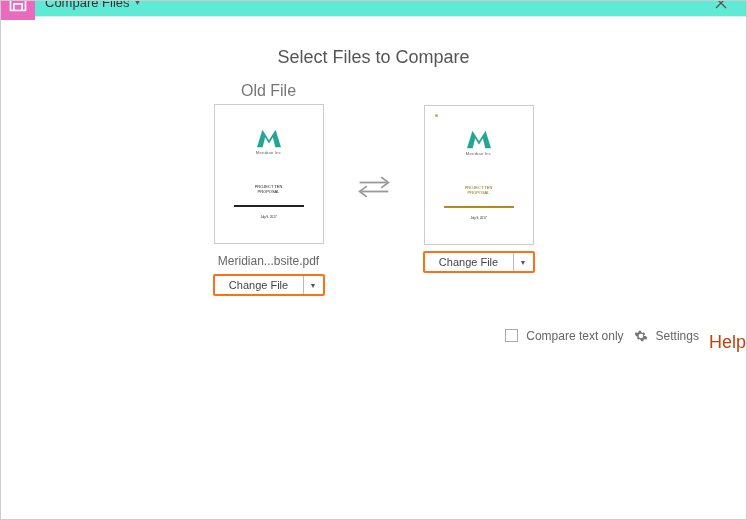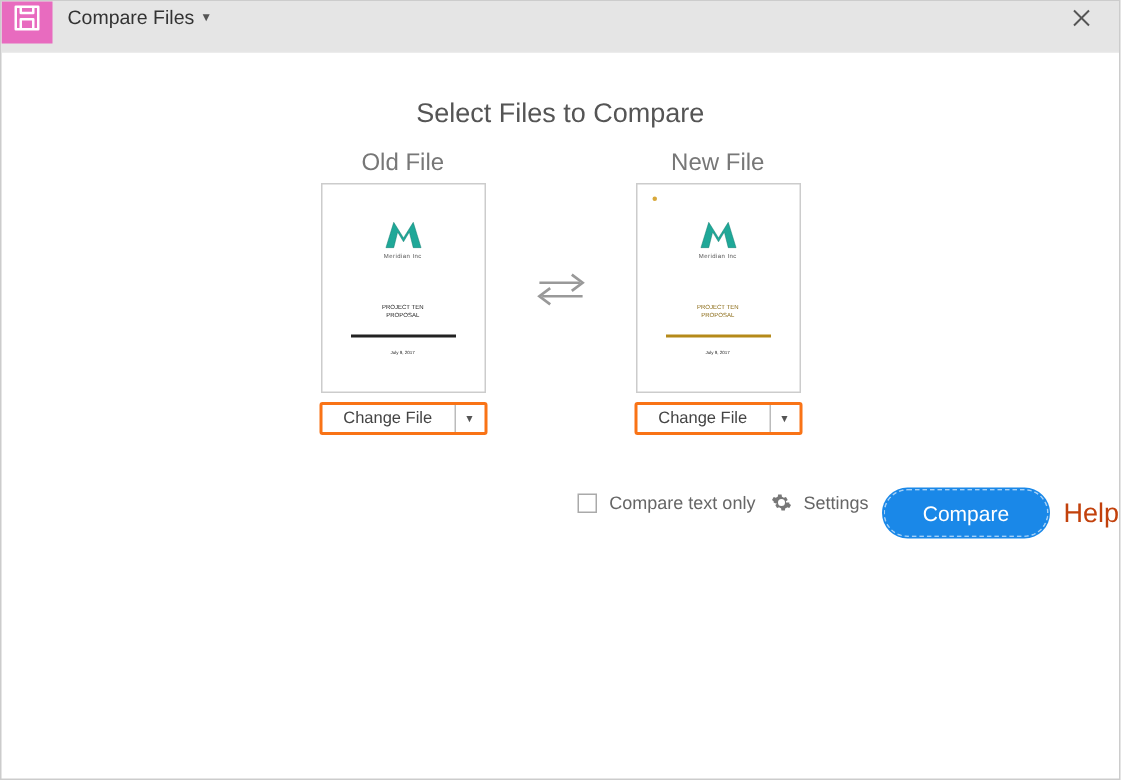--- a/index.html
+++ b/index.html
@@ -5,26 +5,26 @@
   * { box-sizing: border-box; margin: 0; padding: 0; }
   body {
     font-family: "Segoe UI", Arial, sans-serif;
     background: #fff;
     width: 747px;
     height: 520px;
     overflow: hidden;
     border: 1px solid #ccc;
   }
   .titlebar {
-    height: 34px;
+    height: 16px;
     display: flex;
     align-items: center;
     padding: 0 10px 12px 0;
     border-bottom: 1px solid #e6e6e6;
-    background: #e5e5e5;
+    background: #5eead4;
   }
   .app-icon {
     width: 34px;
     height: 34px;
     background: #e86bbf;
     display: flex;
     align-items: center;
     justify-content: center;
     color: #fff;
   }
@@ -216,37 +216,37 @@
           <path d="M2 30 L10 4 L20 20 L30 4 L38 30 L30 30 L26 14 L20 24 L14 14 L10 30 Z" fill="#1fa898" stroke="#0d7a6e" stroke-width="0.5"></path>
         </svg>
         <div class="logo-text">Meridian Inc</div>
         <div class="line1">
           <div>PROJECT TEN</div>
           <div>PROPOSAL</div>
         </div>
         <div class="line2"></div>
         <div class="line3">July 9, 2017</div>
       </div>
+      <div class="filename">Meridian...bsite.pdf</div>
       <div class="change-btn">
         <div class="main">Change File</div>
         <div class="drop">▼</div>
       </div>
     </div>
 
     <div class="swap-icon">
       <svg viewBox="0 0 40 32">
         <line x1="4" y1="11" x2="34" y2="11" stroke="#999" stroke-width="2"></line>
         <polyline points="28,5 36,11 28,17" fill="none" stroke="#999" stroke-width="2"></polyline>
         <line x1="6" y1="21" x2="36" y2="21" stroke="#999" stroke-width="2"></line>
         <polyline points="12,15 4,21 12,27" fill="none" stroke="#999" stroke-width="2"></polyline>
       </svg>
     </div>
 
     <div class="file-col">
-      <div class="file-label">New File</div>
       <div class="thumb new">
         <div class="marker"></div>
         <svg class="logo" viewBox="0 0 40 32">
           <path d="M2 30 L10 4 L20 20 L30 4 L38 30 L30 30 L26 14 L20 24 L14 14 L10 30 Z" fill="#1fa898" stroke="#0d7a6e" stroke-width="0.5"></path>
         </svg>
         <div class="logo-text">Meridian Inc</div>
         <div class="line1">
           <div>PROJECT TEN</div>
           <div>PROPOSAL</div>
         </div>
@@ -265,17 +265,16 @@
     <div class="checkbox-row">
       <div class="checkbox"></div>
       <span>Compare text only</span>
     </div>
     <div class="settings-row">
       <svg class="gear" viewBox="0 0 24 24">
         <path fill="#777" d="M12 8a4 4 0 100 8 4 4 0 000-8zm9 4a7.9 7.9 0 01-.1 1.3l2 1.6-2 3.4-2.4-1a8 8 0 01-2.2 1.3l-.4 2.6h-4l-.4-2.6a8 8 0 01-2.2-1.3l-2.4 1-2-3.4 2-1.6A7.9 7.9 0 013 12c0-.44.04-.87.1-1.3l-2-1.6 2-3.4 2.4 1a8 8 0 012.2-1.3L8.1 2.8h4l.4 2.6a8 8 0 012.2 1.3l2.4-1 2 3.4-2 1.6c.06.43.1.86.1 1.3z"></path>
       </svg>
       <span>Settings</span>
     </div>
-    <button class="compare-btn">Compare</button>
     <div class="help-link">Help</div>
   </div>
 
 </div>
 
 </body></html>

